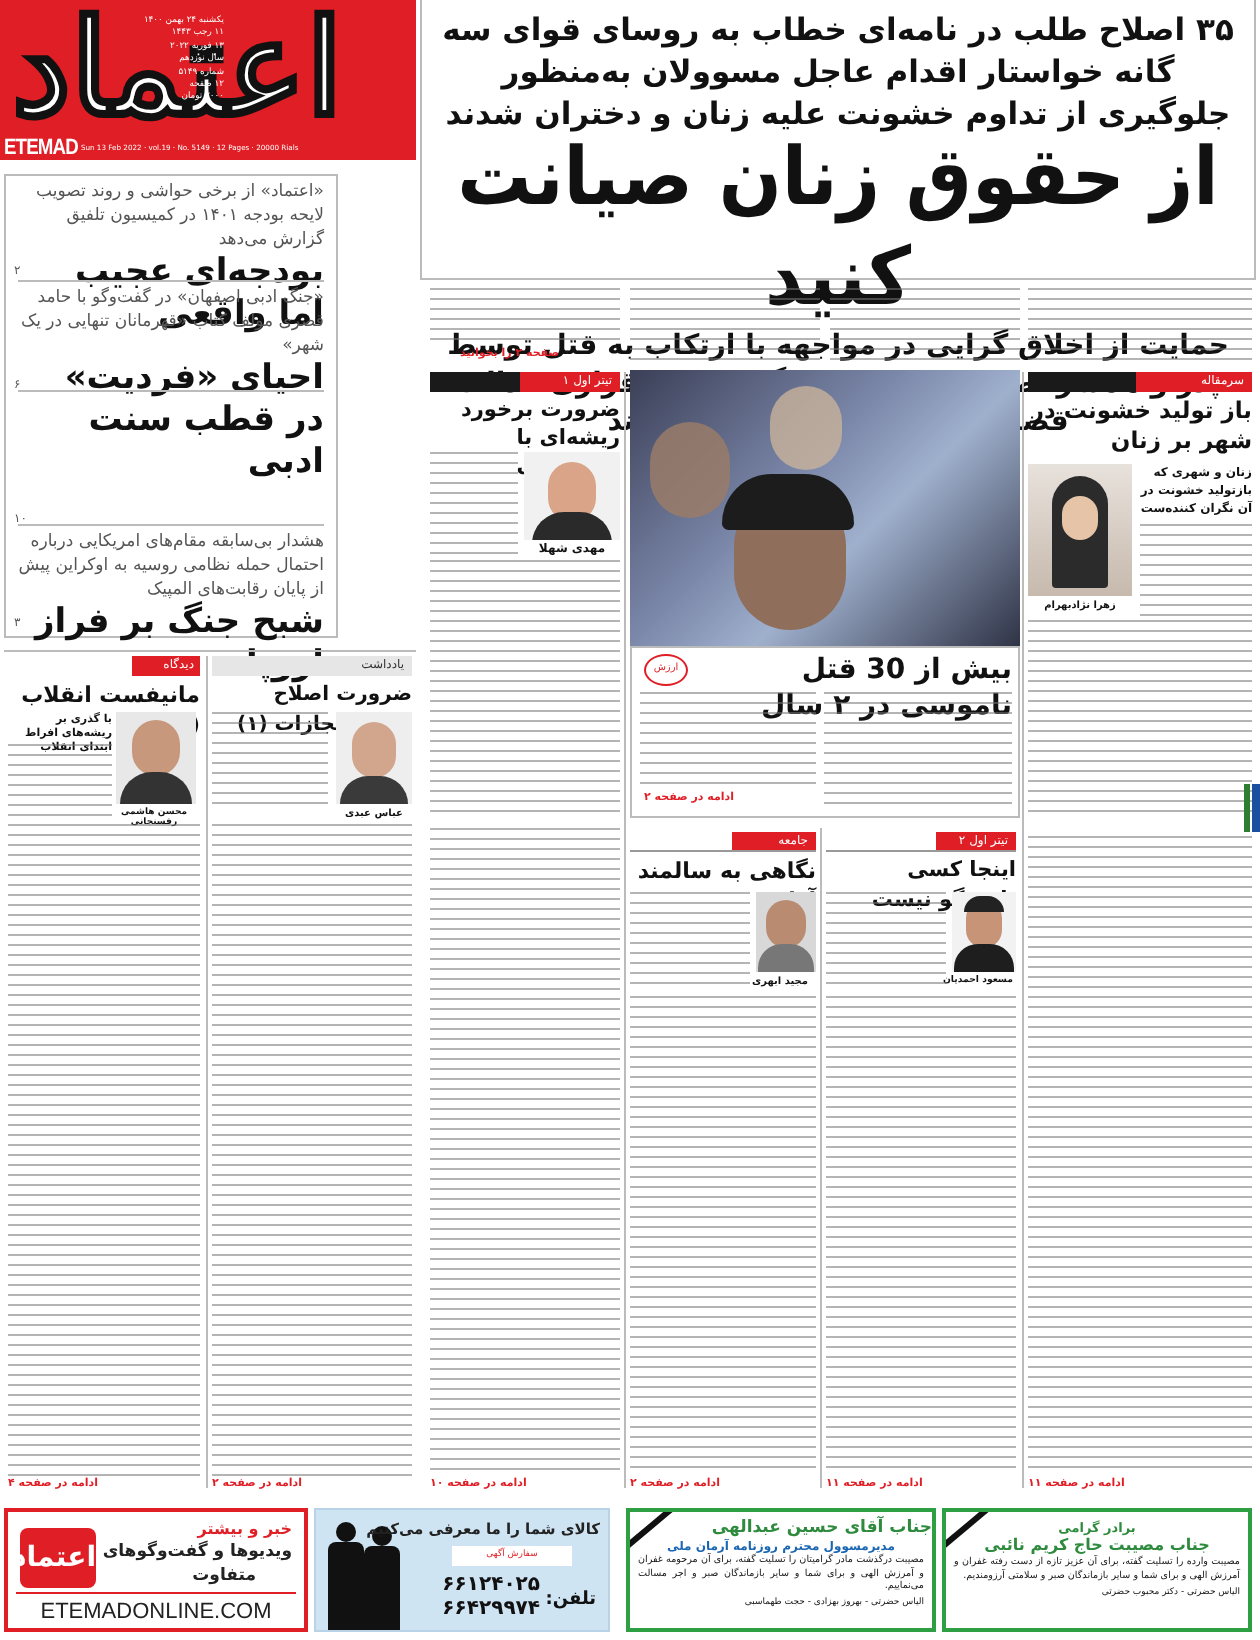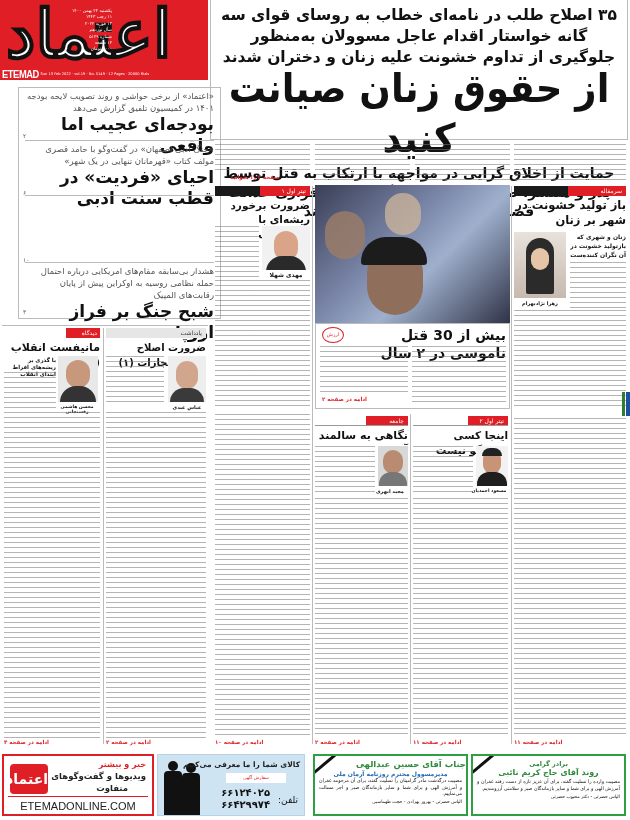--- a/index.html
+++ b/index.html
@@ -10,21 +10,21 @@
 .logo-glyph{position:absolute;left:6px;top:-6px;font-family:"DejaVu Serif",serif;font-weight:bold;font-size:66px;color:#fff;-webkit-text-stroke:2px #111;letter-spacing:-4px;line-height:80px}
 .masthead-info{position:absolute;left:62px;top:8px;width:50px;font-size:4.4px;line-height:6.4px;color:#fff;text-align:right}
 .masthead-bar{position:absolute;left:0;bottom:0;width:208px;height:12px;direction:ltr;display:flex;align-items:center;gap:3px;padding-left:2px}
 .etemad-en{font-family:"Liberation Sans",sans-serif;font-weight:bold;font-size:11px;color:#fff;letter-spacing:-0.5px;transform:scaleX(.85);transform-origin:left}
 .issue-line{font-size:3.6px;color:#fff;white-space:nowrap;margin-left:-8px}
 .top-news{left:210px;top:0;width:418px;height:140px;border:1px solid #bbb;border-top:none;text-align:center}
 .kicker{font-family:"DejaVu Sans",sans-serif;font-weight:bold;font-size:15.5px;line-height:21px;margin-top:5px;padding:0 8px}
 .main-headline{font-family:"DejaVu Sans",sans-serif;font-weight:900;font-size:37px;line-height:46px;letter-spacing:-1px;transform:scaleY(1.08)}
 .sub-headline{font-weight:bold;font-size:14px;line-height:19px;margin-top:4px;padding:0 8px}
 .text-lines{position:absolute;background:repeating-linear-gradient(to bottom,#777 0 1px,transparent 1px 5px);opacity:.55}
-.sidebar{left:18px;top:87px;width:203px;height:232px;border:1px solid #bbb}
+.sidebar{left:2px;top:87px;width:167px;height:232px;border:1px solid #bbb}
 .sb-item{position:absolute;left:0;width:100%;padding:0 6px}
 .sb-lead{font-size:8.5px;line-height:12px;color:#555}
 .sb-head{font-weight:900;font-size:17px;line-height:21px;color:#111}
 .sb-num{position:absolute;left:4px;font-size:6px;color:#555}
 .sb-divider{position:absolute;left:6px;right:6px;height:1px;background:#bbb}
 .section-tag{position:absolute;height:10px;font-size:6px;line-height:10px;color:#fff;padding:0 4px}
 .tag-red{background:#e01e25}
 .tag-dark{background:#1a1a1a}
 .col-head{position:absolute;font-weight:900;font-size:12px;line-height:15px;text-align:right}
 .photo{position:absolute;background:#888;overflow:hidden}
@@ -207,32 +207,32 @@
 </div>
 <div class="ad ad-goods">
   <div style="position:absolute;left:6px;top:6px;width:40px;height:54px">
     <div style="position:absolute;left:4px;top:0;width:10px;height:10px;border-radius:5px;background:#111"></div>
     <div style="position:absolute;left:0;top:10px;width:18px;height:44px;background:#111;border-radius:4px 4px 0 0"></div>
     <div style="position:absolute;left:22px;top:2px;width:10px;height:10px;border-radius:5px;background:#111"></div>
     <div style="position:absolute;left:18px;top:12px;width:18px;height:42px;background:#111;border-radius:4px 4px 0 0"></div>
   </div>
   <div style="position:absolute;right:4px;top:5px;font-size:7.5px;font-weight:bold;color:#222">کالای شما را ما معرفی می‌کنیم</div>
   <div style="position:absolute;right:18px;top:18px;width:60px;height:10px;background:#fff;font-size:4.5px;color:#e01e25;text-align:center;line-height:10px">سفارش آگهی</div>
-  <div style="position:absolute;right:6px;top:40px;font-size:9px;font-weight:normal">تلفن:</div>
+  <div style="position:absolute;right:6px;top:40px;font-size:9px;font-weight:bold">تلفن:</div>
   <div style="position:absolute;right:34px;top:32px;font-size:10px;font-weight:700;line-height:12px">
     <div>۶۶۱۲۴۰۲۵</div>
     <div>۶۶۴۲۹۹۷۴</div>
   </div>
 </div>
 <div class="ad ad-cond" style="left:313px">
   <div style="position:absolute;left:-8px;top:6px;width:36px;height:3px;background:#111;transform:rotate(-40deg)"></div>
   <div style="font-size:8.5px;font-weight:900;color:#2e8b3e;margin-top:3px">جناب آقای حسین عبدالهی</div>
   <div style="text-align:center;font-size:6px;font-weight:bold;color:#1b66b3;margin-top:1px">مدیرمسوول محترم روزنامه آرمان ملی</div>
   <div style="font-size:4.8px;line-height:6.5px;padding:1px 4px;text-align:justify">مصیبت درگذشت مادر گرامیتان را تسلیت گفته، برای آن مرحومه غفران و آمرزش الهی و برای شما و سایر بازماندگان صبر و اجر مسالت می‌نماییم.</div>
   <div style="font-size:4.5px;padding:0 4px">الیاس حضرتی - بهروز بهزادی - حجت طهماسبی</div>
 </div>
 <div class="ad ad-cond" style="left:471px">
   <div style="position:absolute;left:-8px;top:6px;width:36px;height:3px;background:#111;transform:rotate(-40deg)"></div>
   <div style="text-align:center;font-size:6.5px;font-weight:bold;color:#2e8b3e;margin-top:4px">برادر گرامی</div>
-  <div style="text-align:center;font-size:8px;font-weight:900;color:#2e8b3e">روند آقای حاج کریم نائبی</div>
+  <div style="text-align:center;font-size:8px;font-weight:900;color:#2e8b3e">جناب مصیبت حاج کریم نائبی</div>
   <div style="font-size:4.8px;line-height:6.5px;padding:2px 4px;text-align:justify">مصیبت وارده را تسلیت گفته، برای آن عزیز تازه از دست رفته غفران و آمرزش الهی و برای شما و سایر بازماندگان صبر و سلامتی آرزومندیم.</div>
   <div style="font-size:4.5px;padding:0 4px">الیاس حضرتی - دکتر محبوب حضرتی</div>
 </div>
 
 </body></html>

